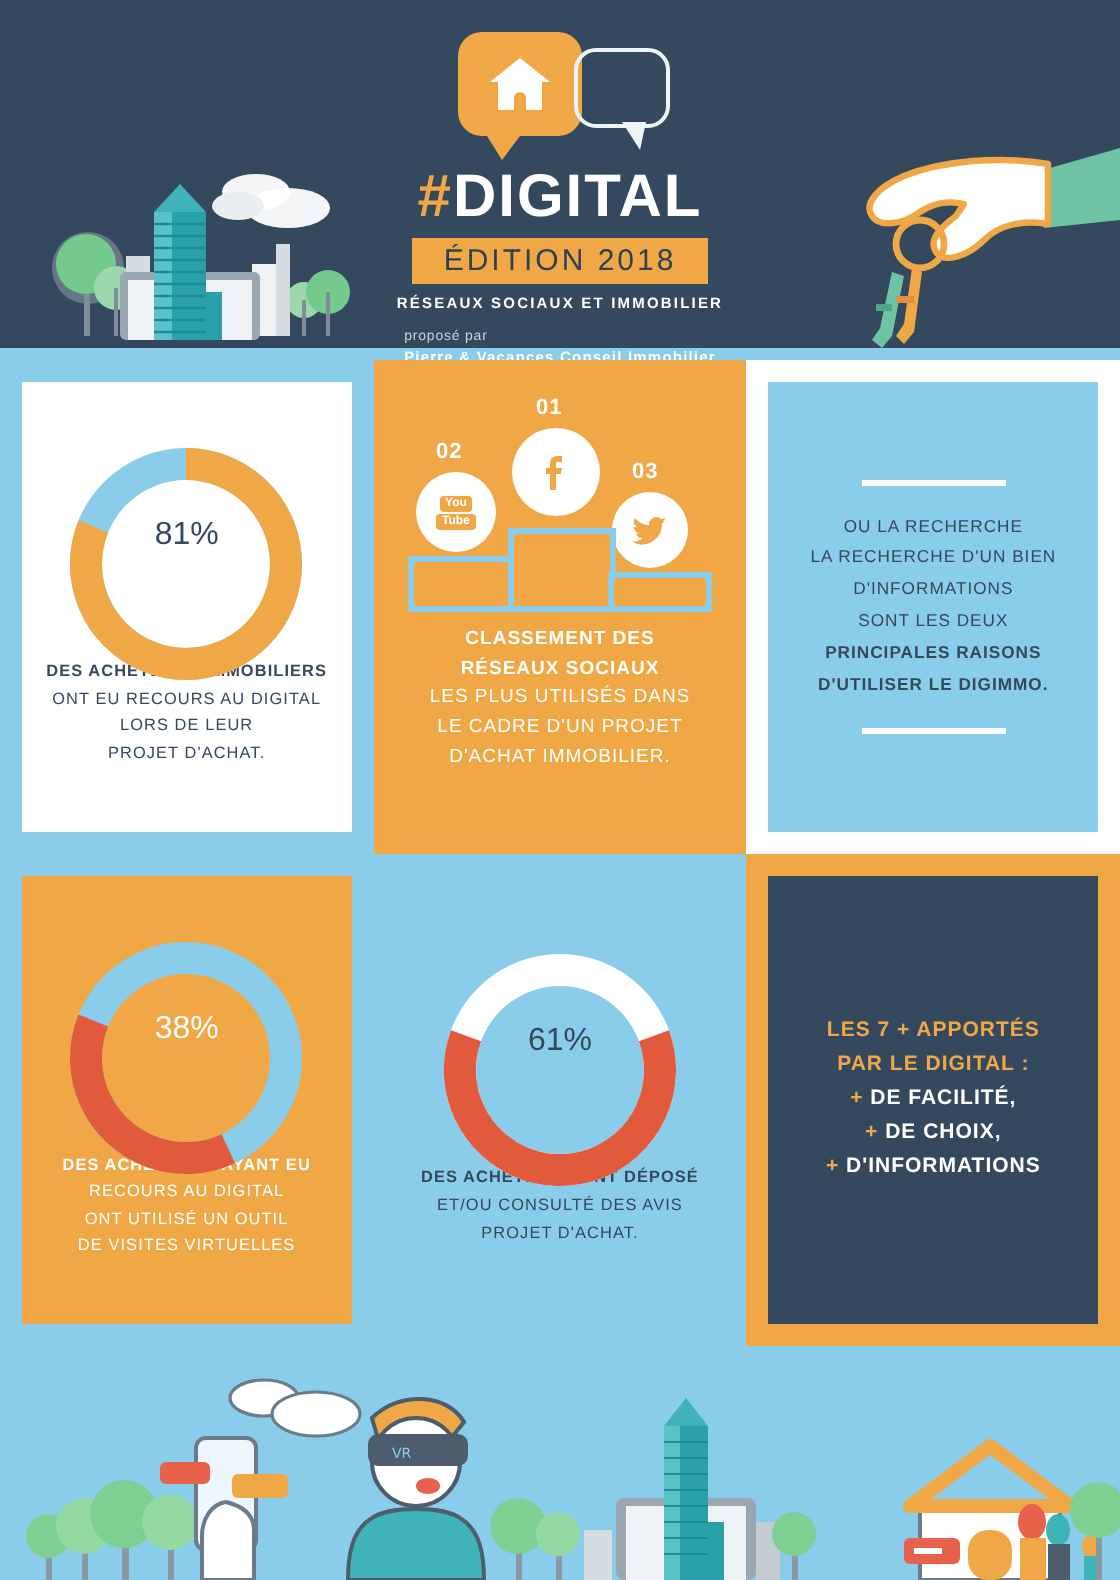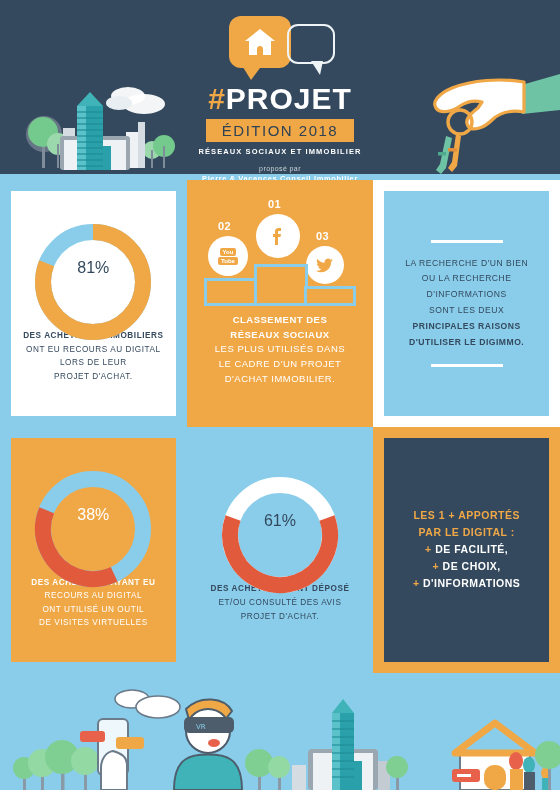--- a/index.html
+++ b/index.html
@@ -69,21 +69,21 @@
   .edition-bar {
     background: #f0a847; color: #2f4254;
     font-size: 15px; font-weight: normal; letter-spacing: 1.5px;
     padding: 3px 16px 3px 16px; margin-top: 5px;
   }
   .subtitle {
     color: #ffffff; font-size: 7.5px; font-weight: bold;
     letter-spacing: 1.1px; margin-top: 5px;
   }
   .proposed {
-    color: #c8d3da; font-size: 7px; margin-top: 8px; text-align: center;
+    color: #c8d3da; font-size: 7px; margin-top: 8px; text-align: left;
     line-height: 1.45; letter-spacing: .4px;
   }
   .proposed b { color: #ffffff; font-weight: bold; letter-spacing: .6px; font-size: 7.5px; }
 
   
   .city { position: absolute; left: 8px; bottom: 8px; width: 170px; height: 110px; }
   .footer-strip { position: absolute; left: 0; bottom: 0; width: 560px; height: 6px; background: #89cdea; }
 
   
   .hand-art { position: absolute; right: 0; top: 44px; width: 160px; height: 136px; }
@@ -217,21 +217,21 @@
         <div class="bubble-main">
           <div class="house-icon">
             <div class="roof"></div>
               <div class="body"></div>
               <div class="door"></div>
           </div>
         </div>
         <div class="bubble-sec"></div>
       </div>
       <div class="logo-title">
-        <span class="hash">#</span><span>PROJET</span>
+        <span class="hash">#</span><span>DIGITAL</span>
       </div>
       <div class="edition-bar">ÉDITION 2018</div>
       <div class="subtitle">RÉSEAUX SOCIAUX ET IMMOBILIER</div>
       <div class="proposed">
         <span>proposé par</span><br>
         <b>Pierre &amp; Vacances Conseil Immobilier</b>
       </div>
     </div>
     <div class="footer-strip"></div>
   </div>
@@ -287,22 +287,22 @@
           <div>LE CADRE D'UN PROJET</div>
           <div>D'ACHAT IMMOBILIER.</div>
         </div>
       </div>
     </div>
 
     <div class="cell bg-white">
       <div class="cell-inner bg-blue">
         <div class="rule"></div>
         <div class="text-card-body">
+          <div>OU LA RECHERCHE</div>
           <div>LA RECHERCHE D'UN BIEN</div>
-          <div>OU LA RECHERCHE</div>
           <div>D'INFORMATIONS</div>
           <div>SONT LES DEUX</div>
           <div class="b">PRINCIPALES RAISONS</div>
           <div class="b">D'UTILISER LE DIGIMMO.</div>
         </div>
         <div class="rule"></div>
       </div>
     </div>
 
     <div class="cell bg-blue">
@@ -336,21 +336,21 @@
           <div class="l1">DES ACHETEURS ONT DÉPOSÉ</div>
           <div>ET/OU CONSULTÉ DES AVIS</div>
           <div>PROJET D'ACHAT.</div>
         </div>
       </div>
     </div>
 
     <div class="cell bg-orange">
       <div class="cell-inner bg-navy">
         <div class="plus-card">
-          <div class="head">LES 1 + APPORTÉS</div>
+          <div class="head">LES 7 + APPORTÉS</div>
           <div class="head">PAR LE DIGITAL :</div>
           <div class="item">
             <span class="p">+</span>
             <span>DE FACILITÉ,</span>
           </div>
           <div class="item">
             <span class="p">+</span>
             <span>DE CHOIX,</span>
           </div>
           <div class="item">

